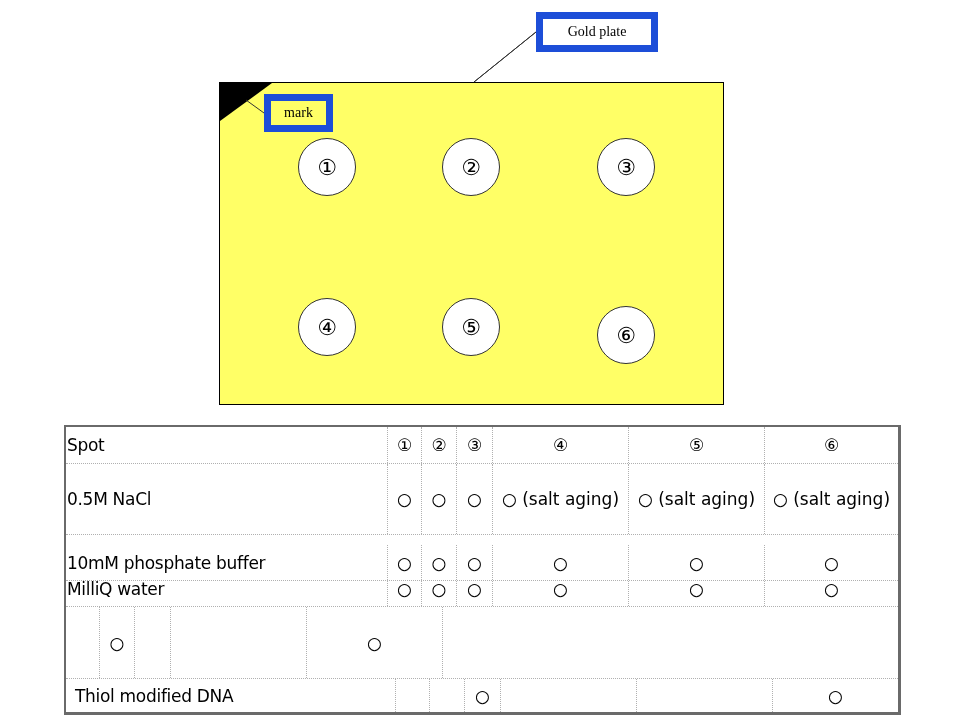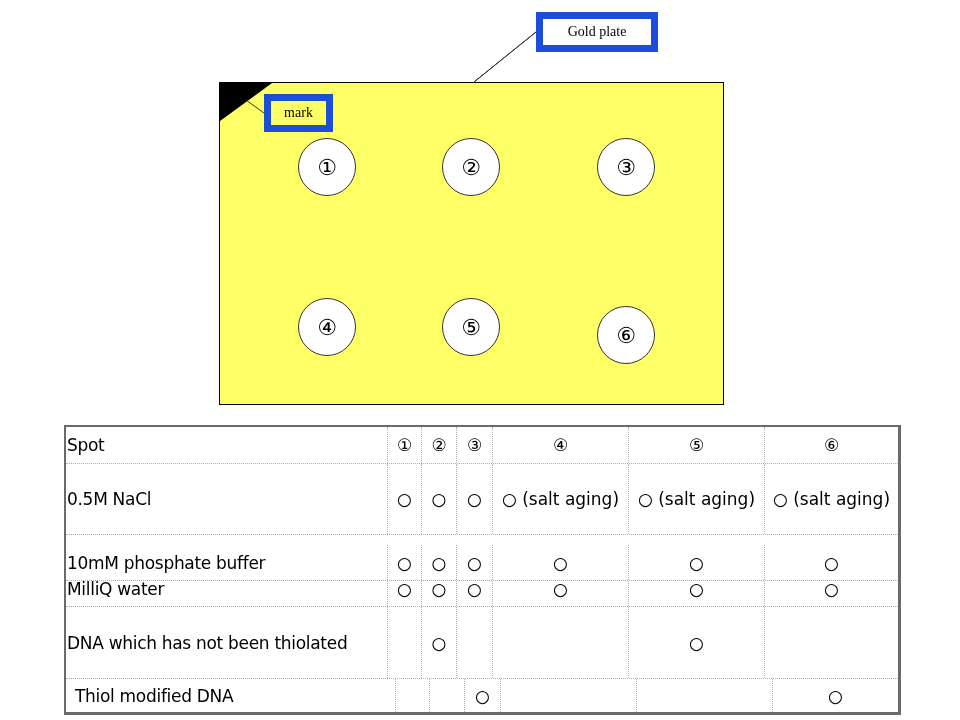--- a/index.html
+++ b/index.html
@@ -91,21 +91,20 @@
   <div class="row" style="top:144px;height:36px;align-items:center;">
     <div class="cell label c0">MilliQ water</div>
     <div class="cell c1">○</div>
     <div class="cell c2">○</div>
     <div class="cell c3">○</div>
     <div class="cell c4">○</div>
     <div class="cell c5">○</div>
     <div class="cell c6">○</div>
   </div>
   <div class="row" style="top:180px;height:72px;">
-    <div class="cell label c0">DNA which has not been thiolated</div>
     <div class="cell c1"></div>
     <div class="cell c2">○</div>
     <div class="cell c3"></div>
     <div class="cell c4"></div>
     <div class="cell c5">○</div>
     <div class="cell c6"></div>
   </div>
   <div class="row" style="top:252px;height:33px;margin-left:8px;">
     <div class="cell label c0">Thiol modified DNA</div>
     <div class="cell c1"></div>

